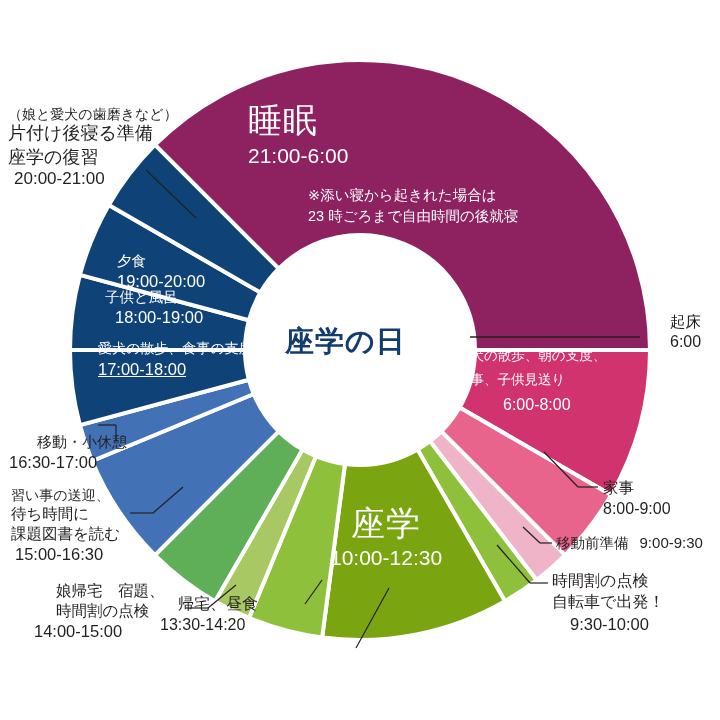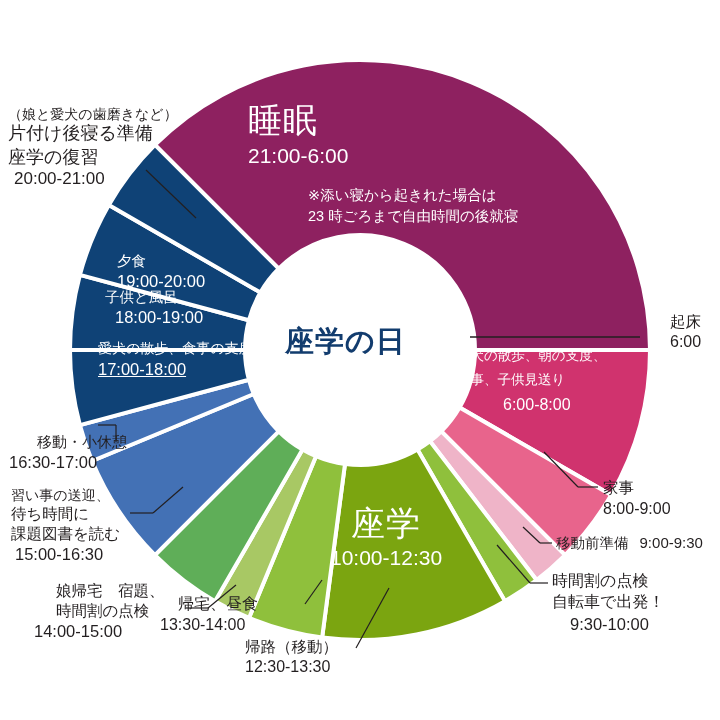--- a/index.html
+++ b/index.html
@@ -141,28 +141,24 @@
     <span style="display:inline-block;">移動前準備</span>
     <span style="display:inline-block;padding-left:7px;font-size:15px;">9:00-9:30</span>
   </div>
 
   <div class="lbl outside" style="left:552px;top:570px;line-height:1.34;">
     <span class="t" style="font-size:16px;">時間割の点検</span>
     <span class="t" style="font-size:16px;">自転車で出発！</span>
     <span class="t" style="font-size:16.5px;padding-left:18px;">9:30-10:00</span>
   </div>
 
-  <div class="lbl outside" style="left:245px;top:637px;line-height:1.3;">
-    <span class="t" style="font-size:15.5px;">帰路（移動）</span>
-    <span class="t" style="font-size:16px;">12:30-13:30</span>
-  </div>
 
   <div class="lbl outside" style="left:160px;top:594px;line-height:1.3;">
     <span class="t" style="font-size:16px;padding-left:18px;">帰宅、昼食</span>
-    <span class="t" style="font-size:16px;">13:30-14:00</span>
+    <span class="t" style="font-size:16px;">13:30-14:20</span>
   </div>
 
   <div class="lbl outside" style="left:34px;top:581px;line-height:1.3;">
     <span class="t" style="font-size:15.5px;padding-left:22px;">娘帰宅　宿題、</span>
     <span class="t" style="font-size:15.5px;padding-left:22px;">時間割の点検</span>
     <span class="t" style="font-size:16.5px;">14:00-15:00</span>
   </div>
 
   <div class="lbl outside" style="left:11px;top:486px;line-height:1.3;">
     <span class="t" style="font-size:14px;">習い事の送迎、</span>

